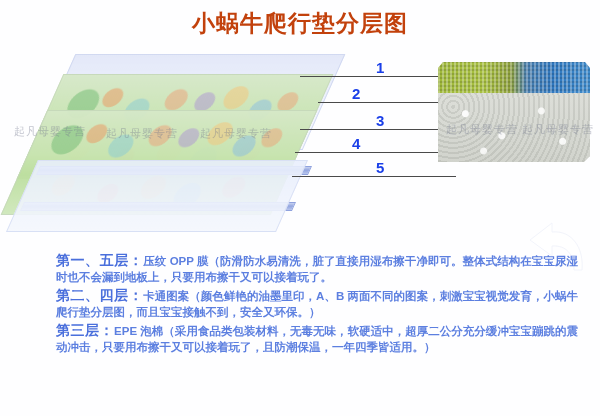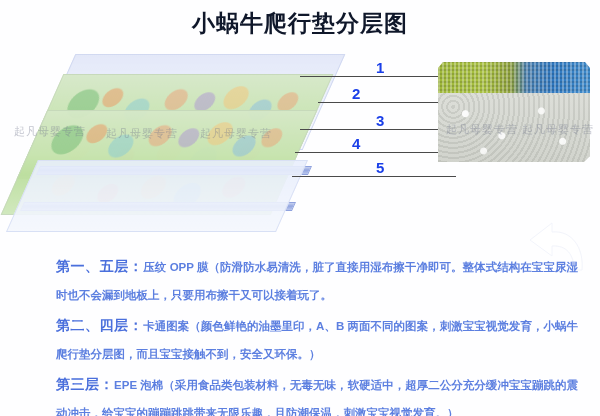--- a/index.html
+++ b/index.html
@@ -24,21 +24,21 @@
 
   
   .title {
     position: absolute;
     top: 8px;
     left: 0;
     width: 600px;
     text-align: center;
     font-size: 23px;
     font-weight: bold;
-    color: #0f172a;
+    color: #c2410c;
     letter-spacing: 1px;
     white-space: nowrap;
   }
 
   
   .diagram {
     position: absolute;
     top: 48px;
     left: 0;
     width: 600px;
@@ -206,21 +206,21 @@
     left: 0;
     top: 252px;
     width: 600px;
   }
   .para {
     margin: 0 0 2px 0;
     padding: 0 22px 0 56px;
     color: #5c7fe0;
     font-size: 11.5px;
     font-weight: bold;
-    line-height: 28px;
+    line-height: 16px;
     text-align: justify;
   }
   .para .head {
     font-size: 14px;
     font-weight: bold;
     color: #4a6fdc;
     letter-spacing: 0.5px;
   }
   .para .body {
     font-size: 11.5px;
@@ -279,17 +279,17 @@
   </div>
 
   <div class="desc">
     <p class="para">
       <span class="head">第一、五层：</span><span class="body">压纹 OPP 膜（防滑防水易清洗，脏了直接用湿布擦干净即可。整体式结构在宝宝尿湿时也不会漏到地板上，只要用布擦干又可以接着玩了。</span>
     </p>
     <p class="para">
       <span class="head">第二、四层：</span><span class="body">卡通图案（颜色鲜艳的油墨里印，A、B 两面不同的图案，刺激宝宝视觉发育，小蜗牛爬行垫分层图，而且宝宝接触不到，安全又环保。）</span>
     </p>
     <p class="para">
-      <span class="head">第三层：</span><span class="body">EPE 泡棉（采用食品类包装材料，无毒无味，软硬适中，超厚二公分充分缓冲宝宝蹦跳的震动冲击，给宝宝的蹦蹦跳跳带来无限乐趣，且防潮保温，刺激宝宝视觉发育。）</span>
+      <span class="head">第三层：</span><span class="body">EPE 泡棉（采用食品类包装材料，无毒无味，软硬适中，超厚二公分充分缓冲宝宝蹦跳的震动冲击，只要用布擦干又可以接着玩了，且防潮保温，一年四季皆适用。）</span>
     </p>
   </div>
 
 </div>
 
 </body></html>

